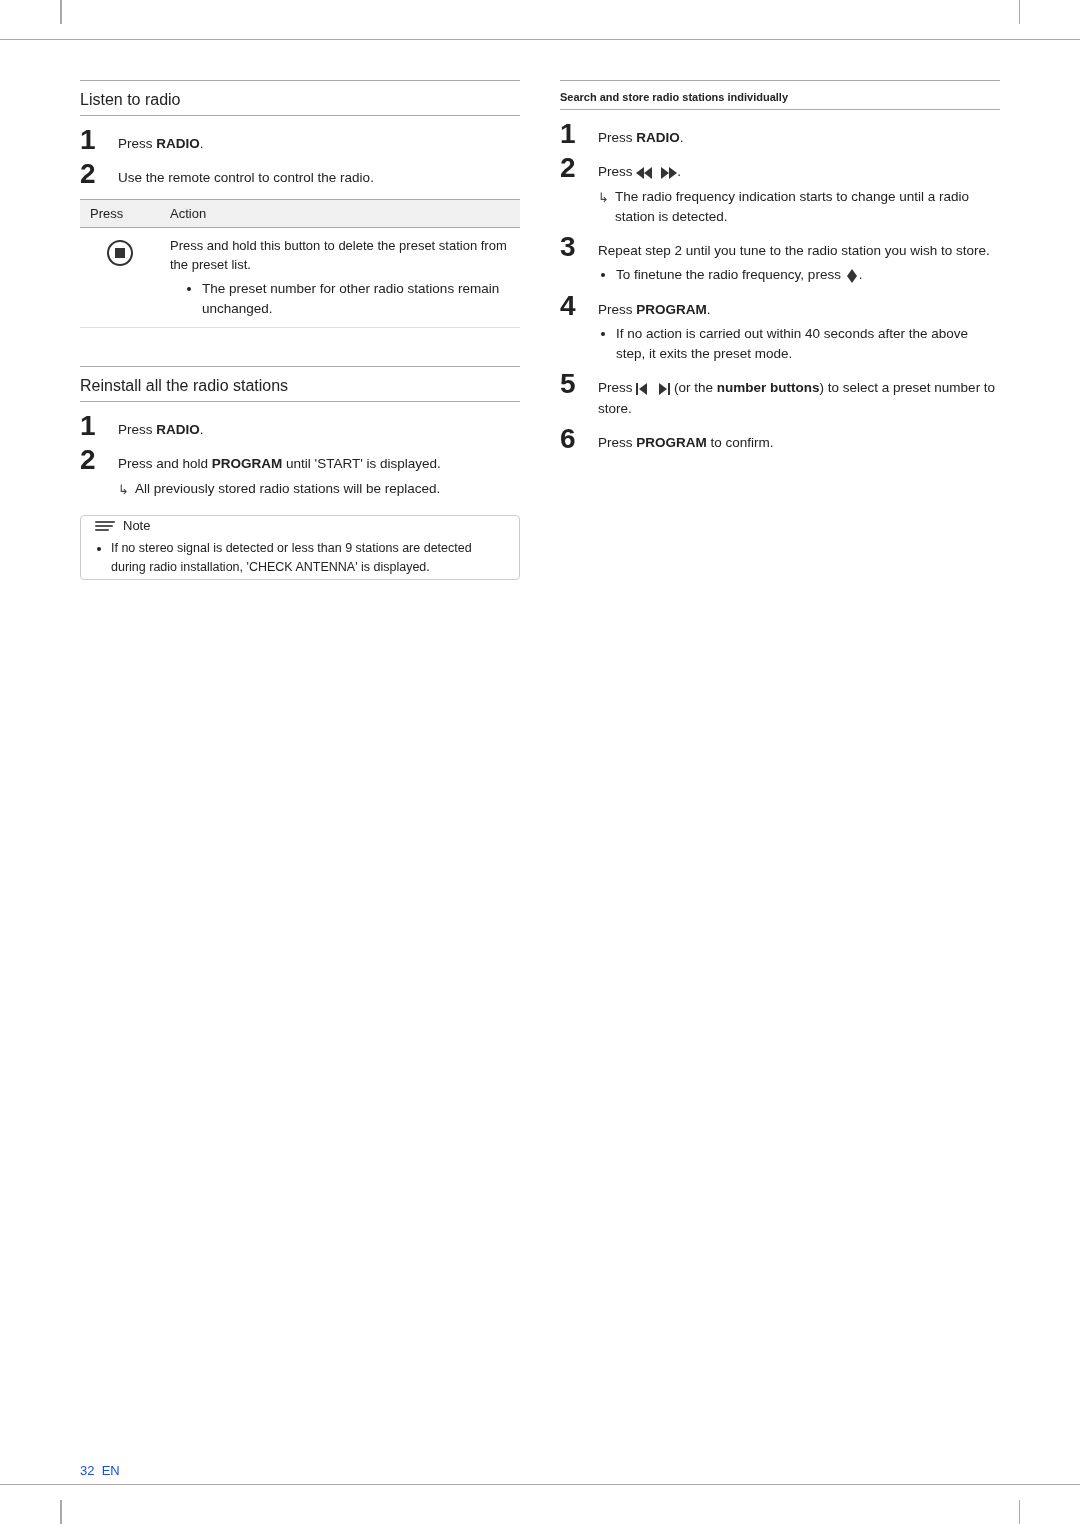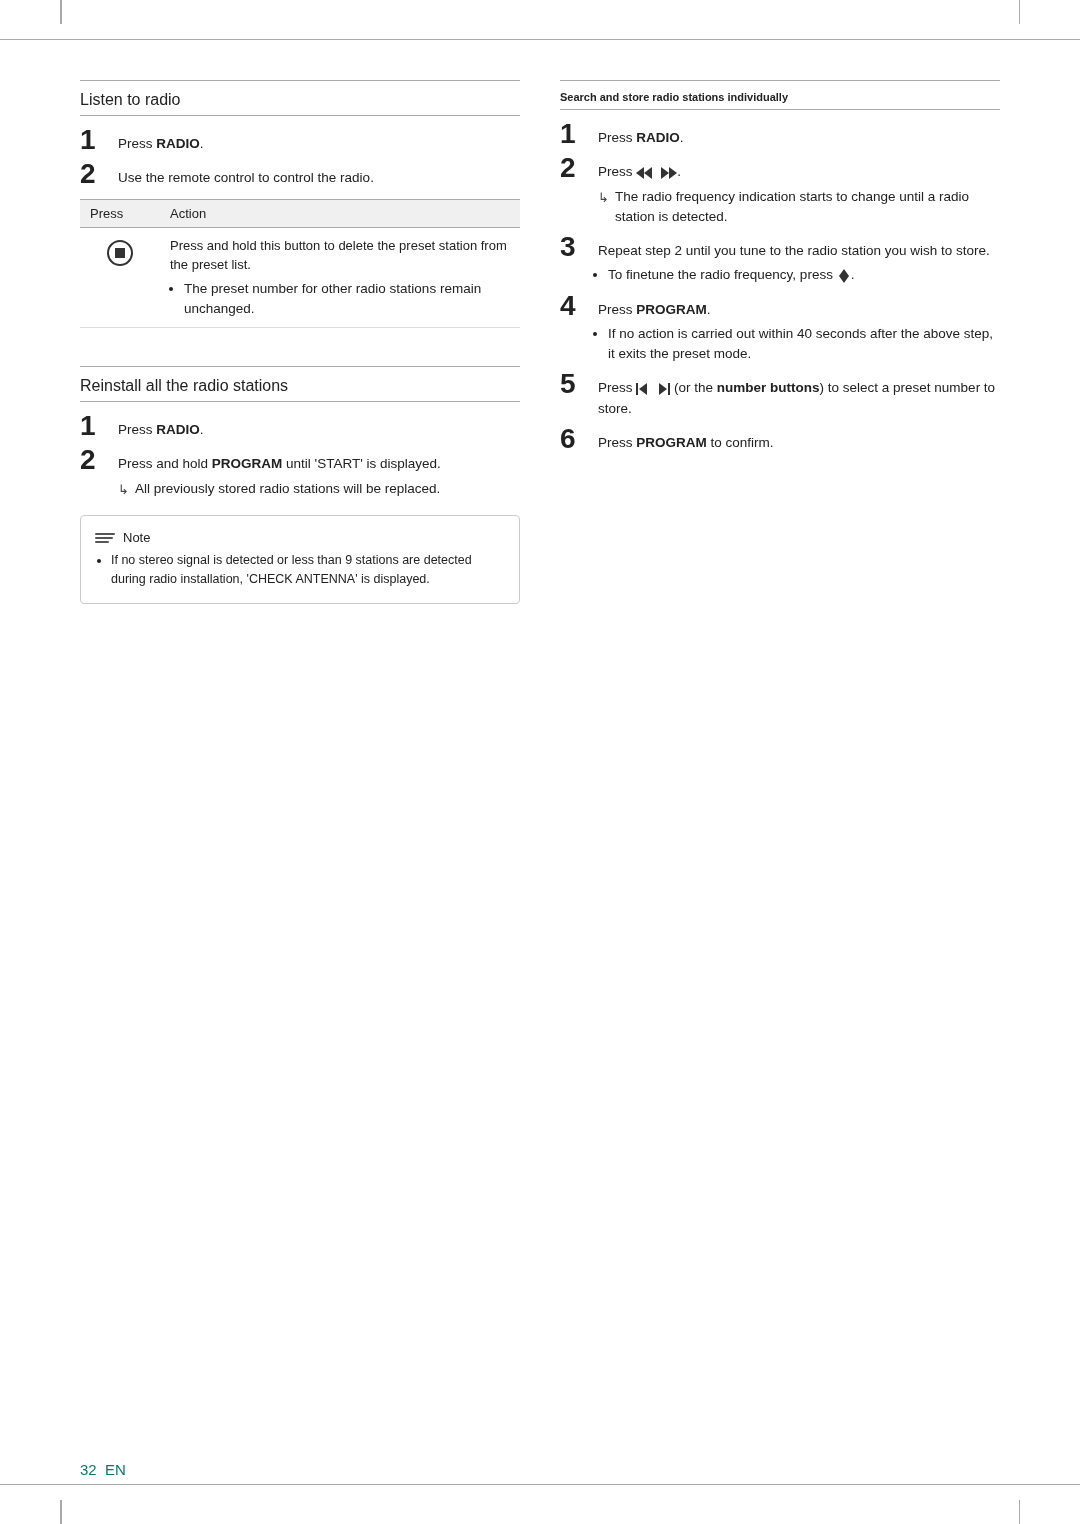--- a/index.html
+++ b/index.html
@@ -140,21 +140,21 @@
 
     .arrow-right {
       font-size: 13px;
       color: #444;
       margin-top: 1px;
       white-space: nowrap;
     }
 
     .bullet-list {
       list-style: disc;
-      margin-left: 10px;
+      margin-left: 18px;
       margin-top: 4px;
       font-size: 13.5px;
     }
 
     
     .radio-table {
       width: 100%;
       border-collapse: collapse;
       margin-bottom: 20px;
       font-size: 13px;
@@ -242,21 +242,21 @@
     .inner-square {
       width: 10px;
       height: 10px;
       background: #333;
     }
 
     
     .note-box {
       border: 1px solid #ccc;
       border-radius: 4px;
-      padding: 14px 14px;
+      padding: 2px 14px;
       margin-top: 16px;
       font-size: 12.5px;
     }
 
     .note-header {
       display: flex;
       align-items: center;
       gap: 8px;
       margin-bottom: 6px;
     }
@@ -291,22 +291,22 @@
     .note-bullet-list {
       list-style: disc;
       margin-left: 16px;
     }
 
     
     .page-number {
       position: absolute;
       bottom: 46px;
       left: 80px;
-      font-size: 15px;
-      color: #0f766e;
+      font-size: 13px;
+      color: #1d4ed8;
     }
     .triangle-up {
       width: 0; height: 0;
       border-left: 5px solid transparent;
       border-right: 5px solid transparent;
       border-bottom: 7px solid #333;
     }
     .triangle-down {
       width: 0; height: 0;
       border-left: 5px solid transparent;
@@ -361,21 +361,21 @@
           </thead>
           <tbody>
             <tr>
               <td class="icon-cell" style="vertical-align:top;padding-top:12px;">
                 <span class="square-icon">
                   <span class="inner-square"></span>
                 </span>
               </td>
               <td style="font-size:13px;line-height:1.5;">
                 Press and hold this button to delete the preset station from the preset list.
-                <ul class="bullet-list" style="margin-left:14px;margin-top:4px;">
+                <ul class="bullet-list" style="margin-left:32px;margin-top:4px;">
                   <li>The preset number for other radio stations remain unchanged.</li>
                 </ul>
               </td>
             </tr>
           </tbody>
         </table>
       </div>
 
       <div class="section-block">
         <div class="section-separator"></div>

